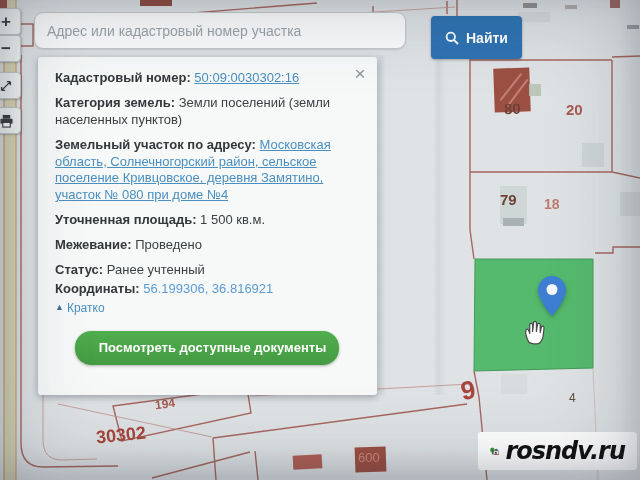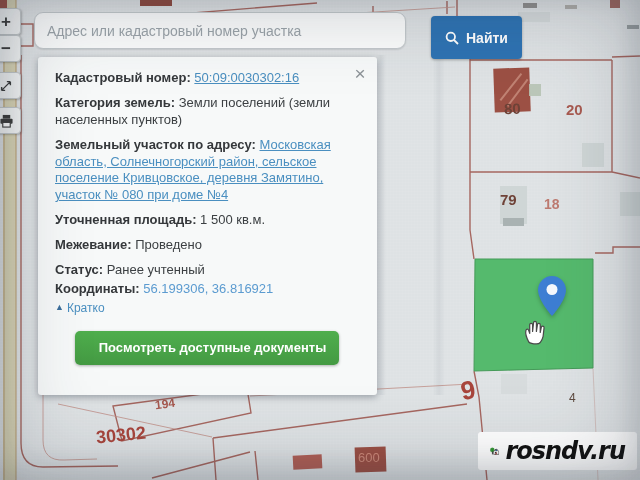--- a/index.html
+++ b/index.html
@@ -31,21 +31,21 @@
     font-size:13px;line-height:1.3;color:#3c4043;}
   .panel b{color:#35383b;}
   .field{margin-bottom:8px;}
   .field.tight{margin-bottom:2px;}
   .lnk{color:#4a8fc0;text-decoration:underline;cursor:pointer;}
   .blue{color:#5b9bd0;}
   .close{position:absolute;top:8px;right:8px;width:18px;height:18px;font-size:19px;line-height:17px;
     text-align:center;color:#8d9398;cursor:pointer;font-weight:normal;}
   .kratko{display:inline-block;font-size:12px;color:#4a8fc0;cursor:pointer;text-decoration:none;}
   .kratko .tri{color:#3c6e9c;font-size:9px;vertical-align:2px;text-decoration:none;display:inline-block;margin-right:3px;}
-  .doc-btn{display:block;margin:14px 0 0 20px;width:264px;height:34px;border:none;border-radius:5px;
+  .doc-btn{display:block;margin:14px 0 0 20px;width:264px;height:34px;border:none;border-radius:16px;
     background:linear-gradient(#4fae4d,#449a43);color:#fff;font-size:13px;font-weight:bold;cursor:pointer;
     box-shadow:0 1px 3px rgba(0,0,0,.3);font-family:"Liberation Sans",sans-serif;padding-left:17px;}
   
   .pin{position:absolute;left:538px;top:276px;z-index:5;filter:drop-shadow(0 2px 2px rgba(0,0,0,.25));}
   .hand{position:absolute;left:523px;top:318px;z-index:5;}
   
   .watermark{position:absolute;left:478px;top:432px;width:159px;height:38px;z-index:12;background:#fff;
     border-radius:3px;display:flex;align-items:center;padding:0 12px;box-sizing:border-box;gap:6px;font-style:italic;}
   .wm-text{font-family:"DejaVu Sans",sans-serif;font-weight:bold;font-size:24px;color:#111;letter-spacing:-1px;}
 </style>

